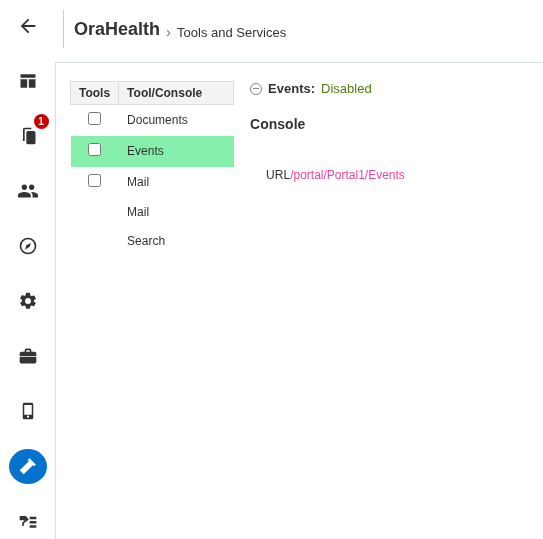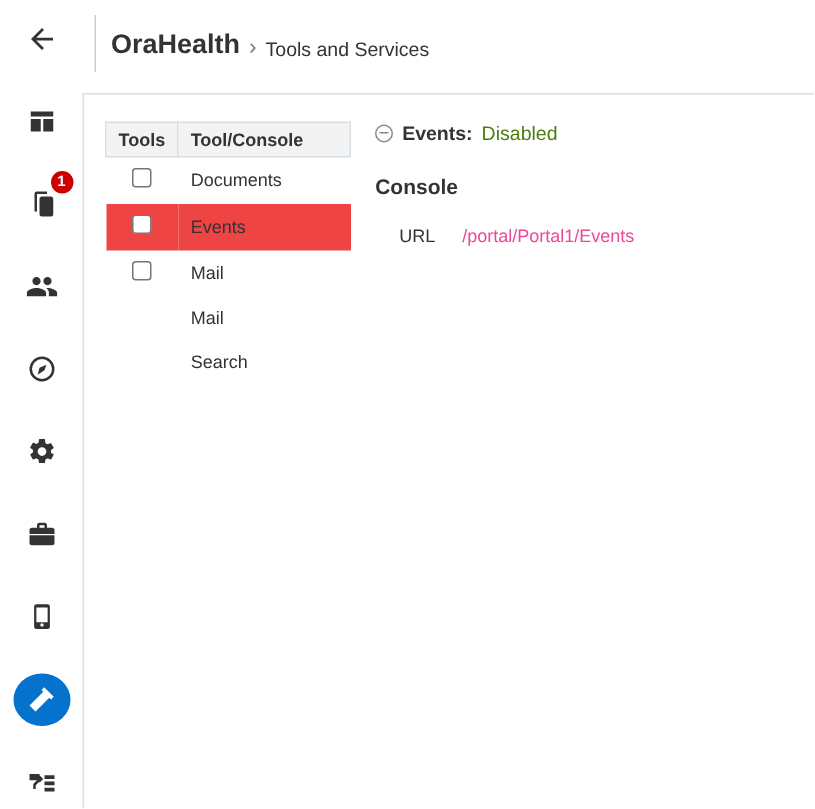--- a/index.html
+++ b/index.html
@@ -115,21 +115,21 @@
   font-weight: bold;
 }
 .tool-table td {
   border: 1px solid transparent;
   padding: 7px 8px;
 }
 .tool-table tr.row td {
   border-top: 1px solid transparent;
 }
 .tool-table tr.selected td {
-  background: #ef4444;
+  background: #86efac;
 }
 .tool-table .chkcell {
   width: 40px;
   text-align: center;
   vertical-align: middle;
 }
 .tool-table .chkcell.empty { }
 .tool-table input[type="checkbox"] {
   width: 13px; height: 13px;
 }
@@ -156,25 +156,24 @@
   position: absolute;
   left: 2px; right: 2px;
   top: 4px; height: 1.5px;
   background: #888;
 }
 .status-label { font-weight: bold; font-size: 13px; }
 .status-value { color: #4d7c0f; font-size: 13px; }
 .console-title {
   font-weight: bold;
   font-size: 14px;
-  margin-bottom: 18px;
+  margin-bottom: 36px;
 }
 .console-row {
   display: flex;
-  gap: 18px;
   font-size: 12px;
   padding-left: 16px;
 }
 .console-label { color: #333; }
 .console-link { color: #ec4899; cursor: pointer; }
 </style>
 </head>
 <body>
 
 <div class="sidebar">

